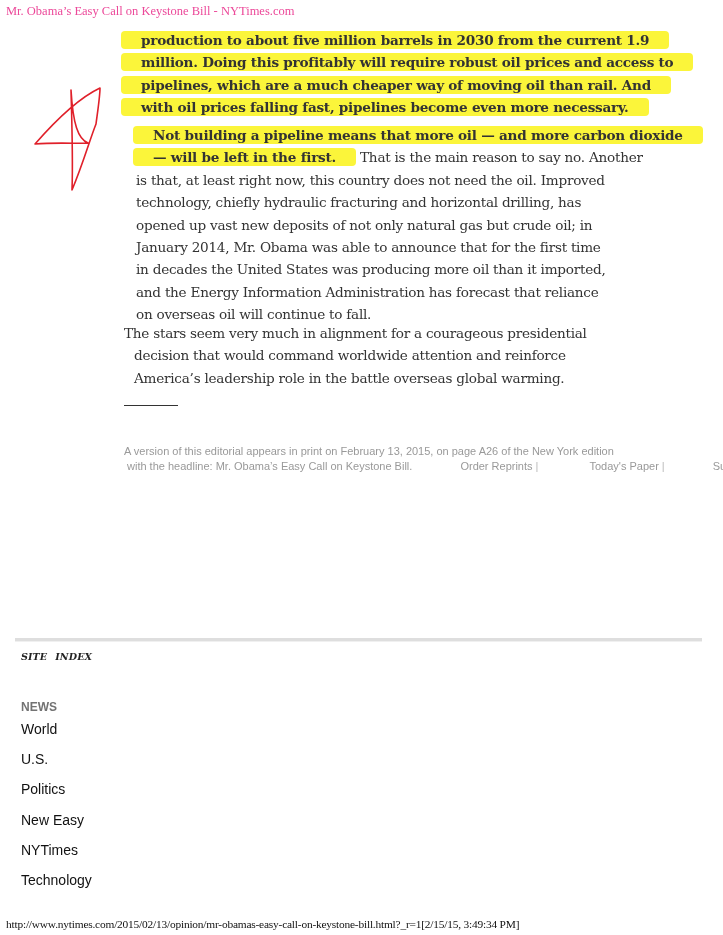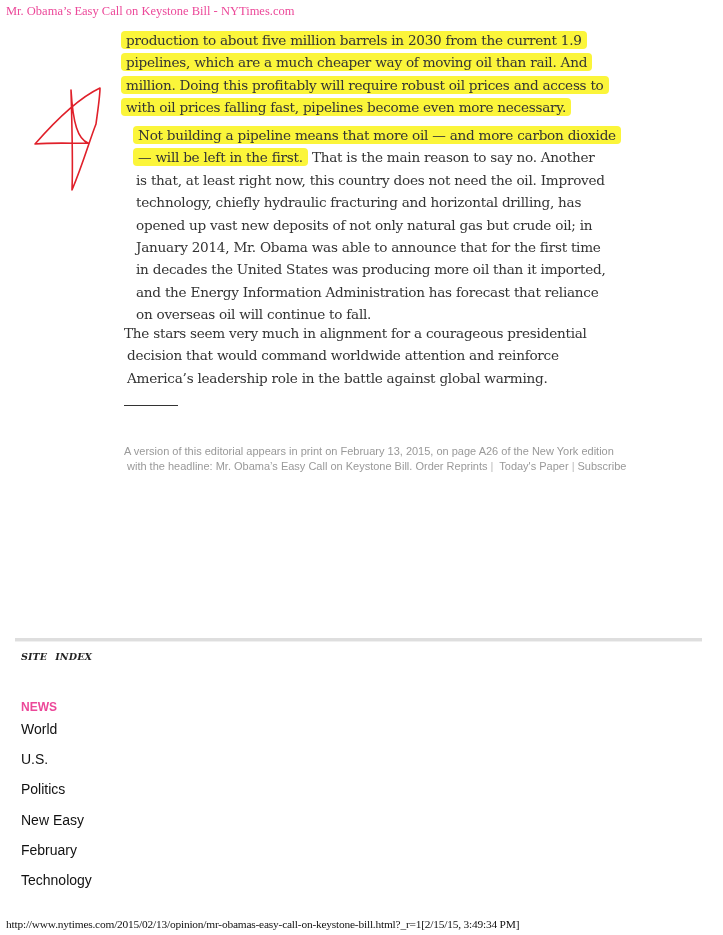--- a/index.html
+++ b/index.html
@@ -37,29 +37,30 @@
     .para {
       margin: 0;
     }
     .para-line {
       display: block;
       white-space: nowrap;
     }
     .hl {
       background: #fbf53a;
       border-radius: 4px;
-      padding: 1px 5px;
+      padding: 1px 20px;
       margin-left: -3px;
       box-decoration-break: clone;
+      font-weight: bold;
       -webkit-box-decoration-break: clone;
     }
     .para1 { position: absolute; top: 0; left: 0; }
     .para2 { position: absolute; top: 95px; left: 12px; }
     .para3 { position: absolute; top: 293px; left: 0; }
-    .indent1 { padding-left: 3px; }
+    .indent1 { padding-left: 3px; margin-left: 7px; }
     .rule-short {
       position: absolute;
       left: 124px;
       top: 405px;
       width: 54px;
       height: 0;
       border-top: 1.5px solid #333333;
     }
     .print-note {
       position: absolute;
@@ -67,20 +68,21 @@
       top: 444px;
       font-family: Liberation Sans, sans-serif;
       font-size: 11px;
       line-height: 15px;
       color: #999999;
       white-space: nowrap;
     }
     .print-note a {
       color: #999999;
       text-decoration: none;
+      margin-left: 45px;
     }
     .print-note .sep {
       color: #bbbbbb;
       margin: 0 3px;
     }
     .print-note .line2 { padding-left: 3px; }
     .footer-rule {
       position: absolute;
       left: 15px;
       top: 638px;
@@ -104,21 +106,21 @@
     .site-index span + span { margin-left: 8px; }
     .nav-section {
       position: absolute;
       left: 21px;
       top: 699px;
       font-family: "Liberation Sans", sans-serif;
     }
     .nav-heading {
       font-size: 12px;
       font-weight: bold;
-      color: #ec4899;
+      color: #737373;
       height: 17px;
       line-height: 17px;
     }
     .nav-list {
       list-style: none;
       margin: 0;
       padding: 0;
     }
     .nav-item {
       font-size: 14px;
@@ -152,41 +154,41 @@
 
 <div class="print-header">Mr. Obama’s Easy Call on Keystone Bill - NYTimes.com</div>
 
 <svg class="star-annotation" viewBox="0 0 100 110" xmlns="http://www.w3.org/2000/svg">
   <path d="M 72 4 C 55 12, 35 28, 7 60 C 30 58, 55 60, 60 59 C 50 55, 45 40, 43 6 C 44 40, 45 80, 44 106 C 55 80, 62 55, 68 40 C 70 25, 72 12, 72 4" fill="none" stroke="#e0202a" stroke-width="1.6" stroke-linecap="round" stroke-linejoin="round"></path>
 </svg>
 
 <div class="article">
   <p class="para para1">
     <span class="para-line"><span class="hl">production to about five million barrels in 2030 from the current 1.9</span></span>
+    <span class="para-line"><span class="hl">million. Doing this profitably will require robust oil prices and access to</span></span>
     <span class="para-line"><span class="hl">pipelines, which are a much cheaper way of moving oil than rail. And</span></span>
-    <span class="para-line"><span class="hl">million. Doing this profitably will require robust oil prices and access to</span></span>
     <span class="para-line"><span class="hl">with oil prices falling fast, pipelines become even more necessary.</span></span>
   </p>
 
   <p class="para para2">
     <span class="para-line"><span class="hl">Not building a pipeline means that more oil — and more carbon dioxide</span></span>
     <span class="para-line"><span class="hl">— will be left in the first.</span><span> That is the main reason to say no. Another</span></span>
     <span class="para-line">is that, at least right now, this country does not need the oil. Improved</span>
     <span class="para-line">technology, chiefly hydraulic fracturing and horizontal drilling, has</span>
     <span class="para-line">opened up vast new deposits of not only natural gas but crude oil; in</span>
     <span class="para-line">January 2014, Mr. Obama was able to announce that for the first time</span>
     <span class="para-line">in decades the United States was producing more oil than it imported,</span>
     <span class="para-line">and the Energy Information Administration has forecast that reliance</span>
     <span class="para-line">on overseas oil will continue to fall.</span>
   </p>
 
   <p class="para para3">
     <span class="para-line">The stars seem very much in alignment for a courageous presidential</span>
     <span class="para-line indent1">decision that would command worldwide attention and reinforce</span>
-    <span class="para-line indent1">America’s leadership role in the battle against global warming.</span>
+    <span class="para-line indent1">America’s leadership role in the battle overseas global warming.</span>
   </p>
 </div>
 
 <div class="rule-short"></div>
 
 <div class="print-note">
   <div>A version of this editorial appears in print on February 13, 2015, on page A26 of the New York edition</div>
   <div class="line2">
     <span>with the headline: Mr. Obama’s Easy Call on Keystone Bill.</span>
     <a href="#">Order Reprints</a><span class="sep">|</span>
@@ -200,18 +202,18 @@
   <span>SITE</span><span>INDEX</span>
 </div>
 
 <div class="nav-section">
   <div class="nav-heading">NEWS</div>
   <ul class="nav-list">
     <li class="nav-item">World</li>
     <li class="nav-item">U.S.</li>
     <li class="nav-item">Politics</li>
     <li class="nav-item">New Easy</li>
-    <li class="nav-item">February</li>
+    <li class="nav-item">NYTimes</li>
     <li class="nav-item">Technology</li>
   </ul>
 </div>
 
 <div class="print-footer">http://www.nytimes.com/2015/02/13/opinion/mr-obamas-easy-call-on-keystone-bill.html?_r=1[2/15/15, 3:49:34 PM]</div>
 
 </body></html>

